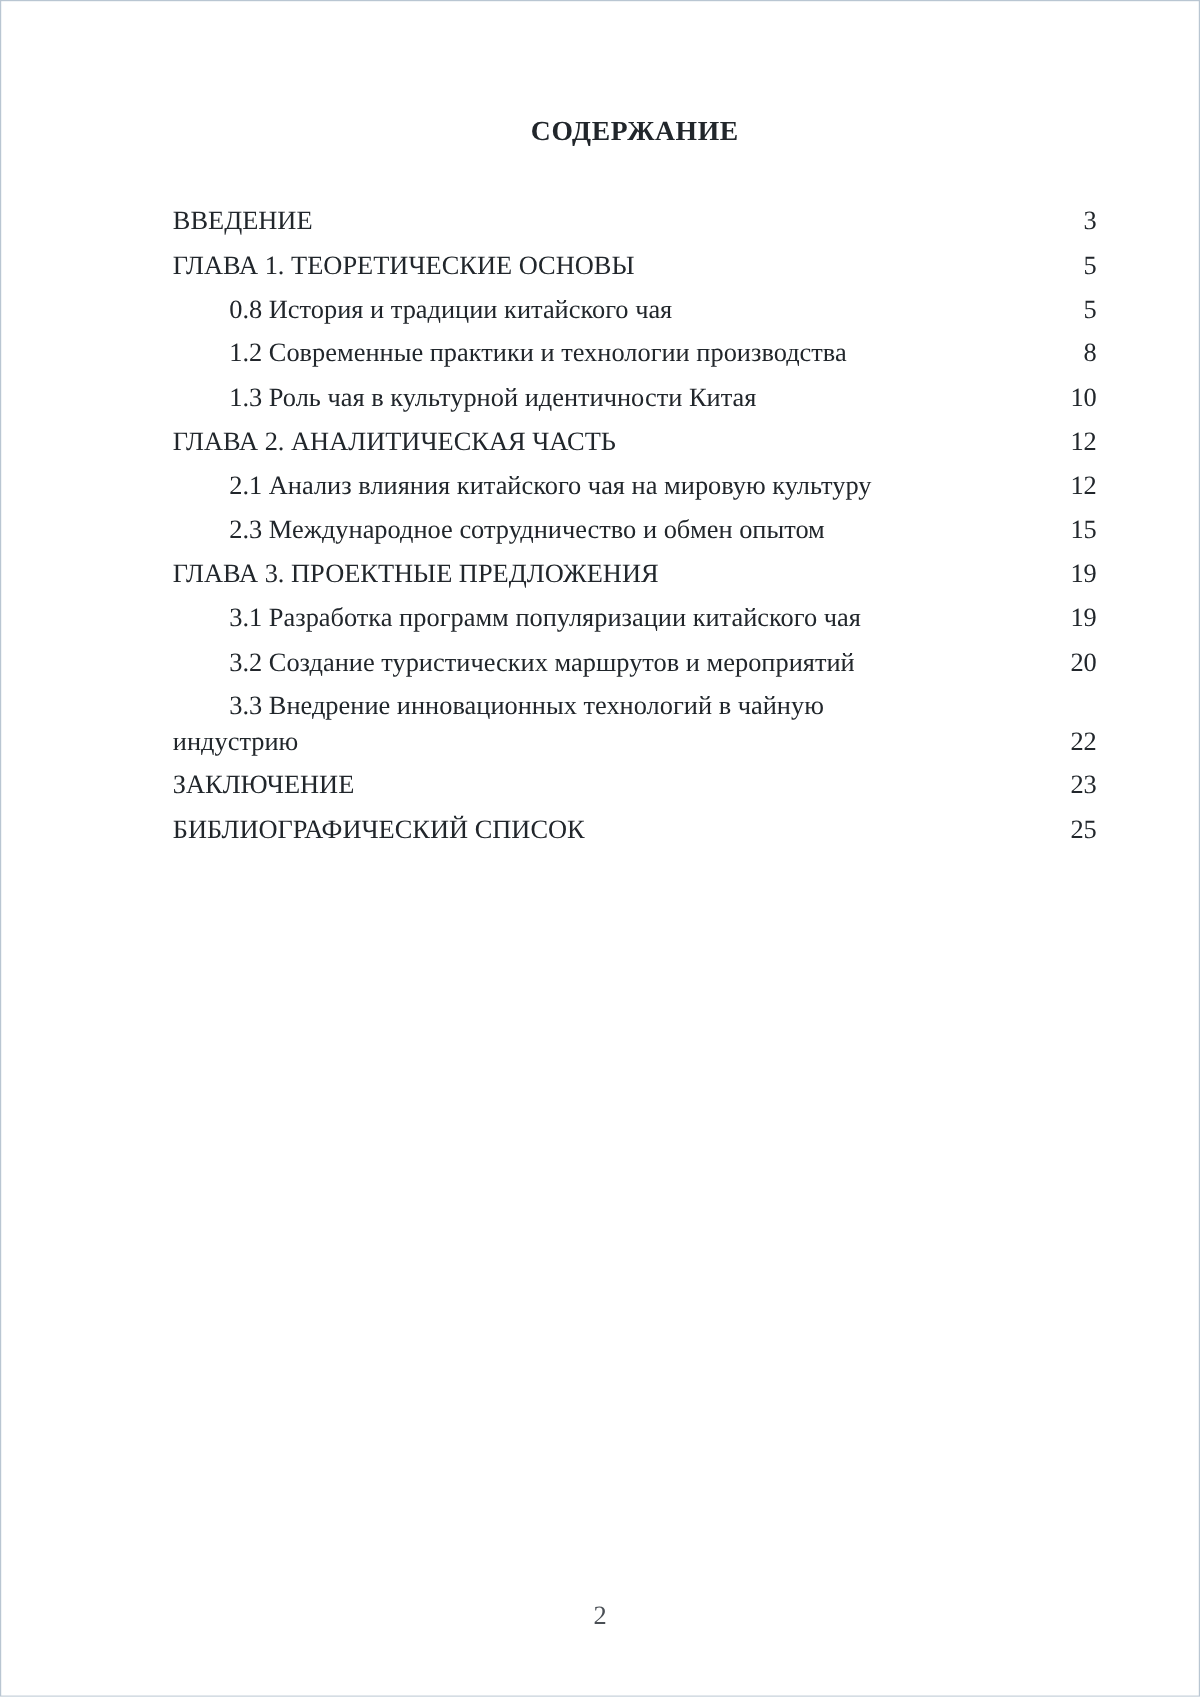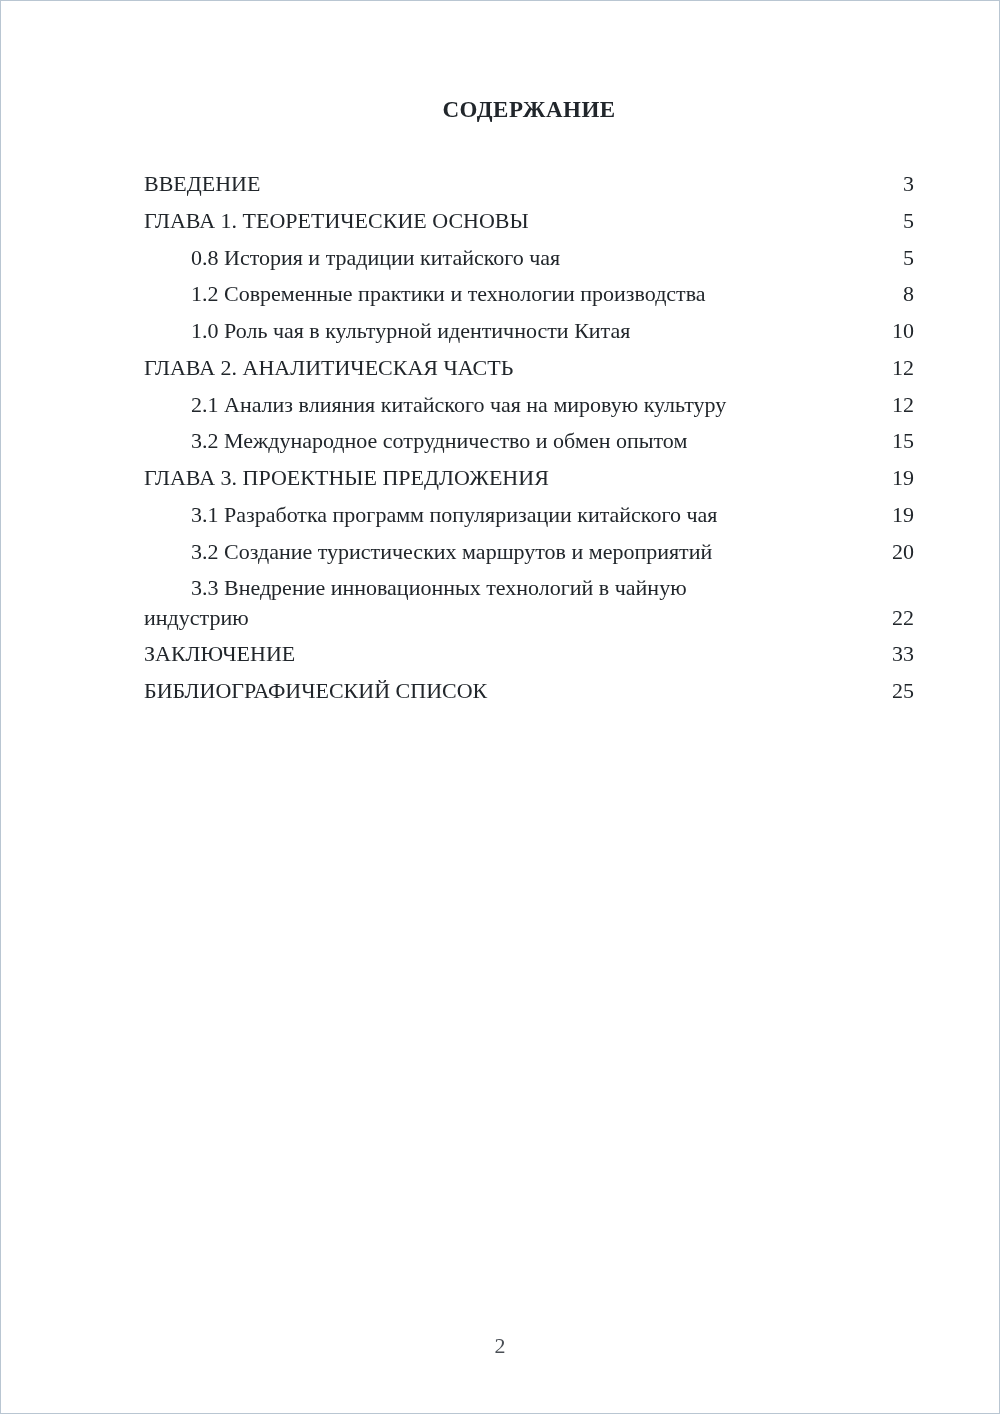--- a/index.html
+++ b/index.html
@@ -87,37 +87,37 @@
         <span class="toc-label">0.8 История и традиции китайского чая</span>
         <span class="toc-page">5</span>
       </div>
 
       <div class="toc-row lvl1">
         <span class="toc-label">1.2 Современные практики и технологии производства</span>
         <span class="toc-page">8</span>
       </div>
 
       <div class="toc-row lvl1">
-        <span class="toc-label">1.0 Роль чая в культурной идентичности Китая</span>
+        <span class="toc-label">1.3 Роль чая в культурной идентичности Китая</span>
         <span class="toc-page">10</span>
       </div>
 
       <div class="toc-row lvl0">
         <span class="toc-label">ГЛАВА 2. АНАЛИТИЧЕСКАЯ ЧАСТЬ</span>
         <span class="toc-page">12</span>
       </div>
 
       <div class="toc-row lvl1">
         <span class="toc-label">2.1 Анализ влияния китайского чая на мировую культуру</span>
         <span class="toc-page">12</span>
       </div>
 
 
       <div class="toc-row lvl1">
-        <span class="toc-label">3.2 Международное сотрудничество и обмен опытом</span>
+        <span class="toc-label">2.3 Международное сотрудничество и обмен опытом</span>
         <span class="toc-page">15</span>
       </div>
 
       <div class="toc-row lvl0">
         <span class="toc-label">ГЛАВА 3. ПРОЕКТНЫЕ ПРЕДЛОЖЕНИЯ</span>
         <span class="toc-page">19</span>
       </div>
 
       <div class="toc-row lvl1">
         <span class="toc-label">3.1 Разработка программ популяризации китайского чая</span>
@@ -130,21 +130,21 @@
       </div>
 
       <div class="toc-row lvl1">
         <span class="toc-label">3.3 Внедрение инновационных технологий в чайную
 индустрию</span>
         <span class="toc-page">22</span>
       </div>
 
       <div class="toc-row lvl0">
         <span class="toc-label">ЗАКЛЮЧЕНИЕ</span>
-        <span class="toc-page">33</span>
+        <span class="toc-page">23</span>
       </div>
 
       <div class="toc-row lvl0">
         <span class="toc-label">БИБЛИОГРАФИЧЕСКИЙ СПИСОК</span>
         <span class="toc-page">25</span>
       </div>
 
     </div>
   </div>
 

